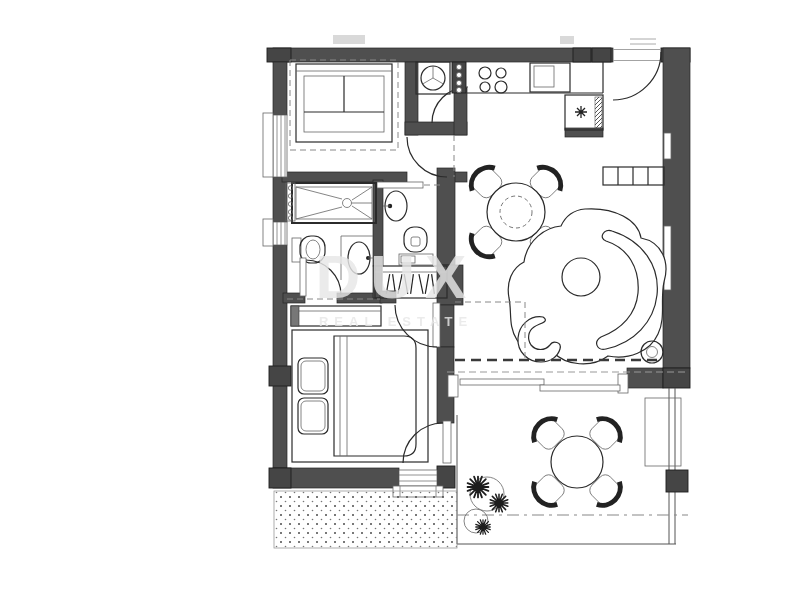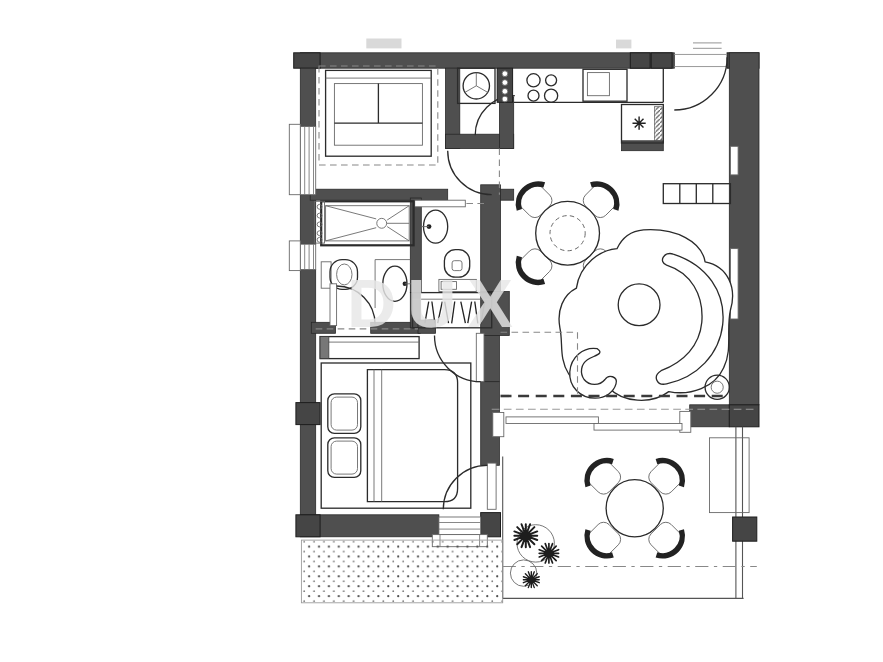--- a/index.html
+++ b/index.html
@@ -321,14 +321,15 @@
     </g>
   </g>
 
   <g>
     <rect x="274" y="491" width="183" height="57" fill="url(#stip)" stroke="#999" stroke-width=".8"></rect>
   </g>
 </svg>
 
 <div class="watermark">
   <div class="wm-title">DUX</div>
+  <div class="wm-sub">REAL ESTATE</div>
 </div>
 </div>
 
 </body></html>

